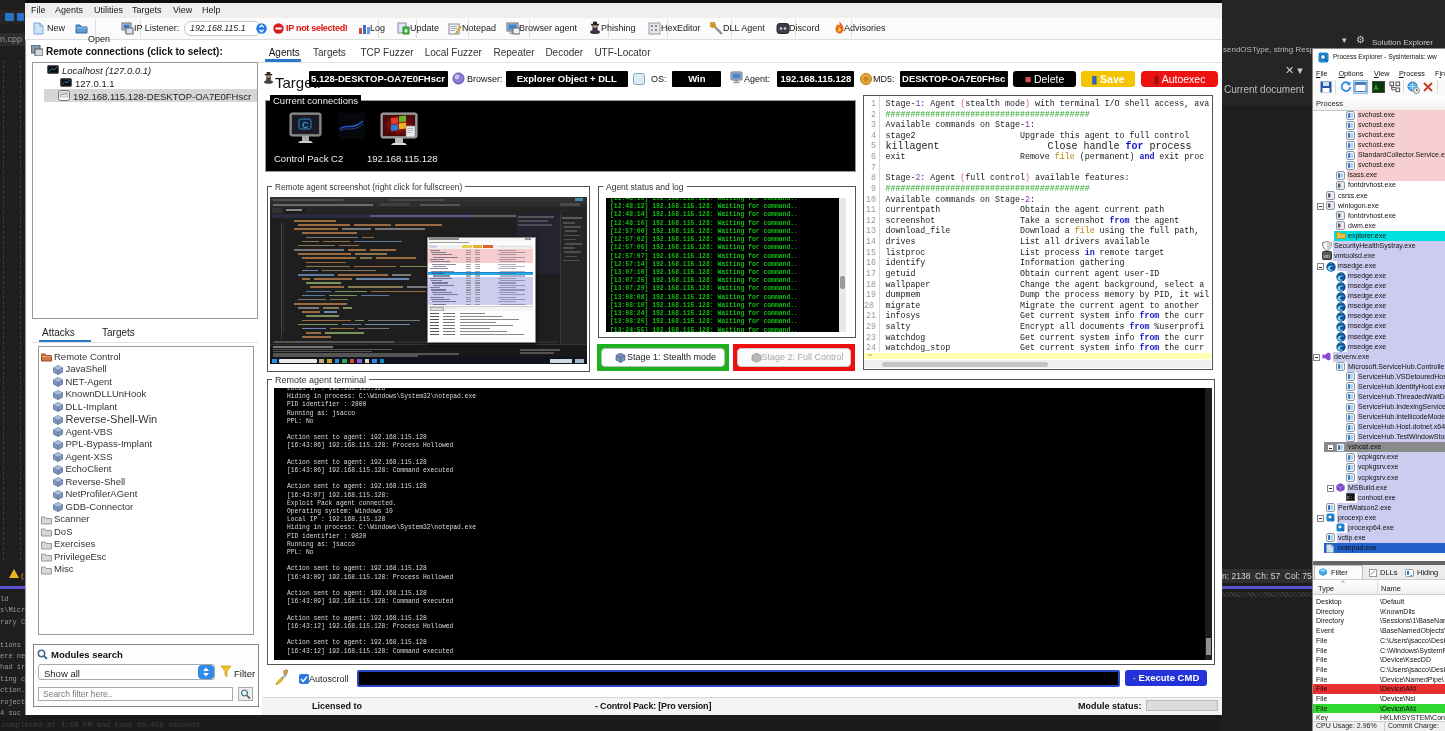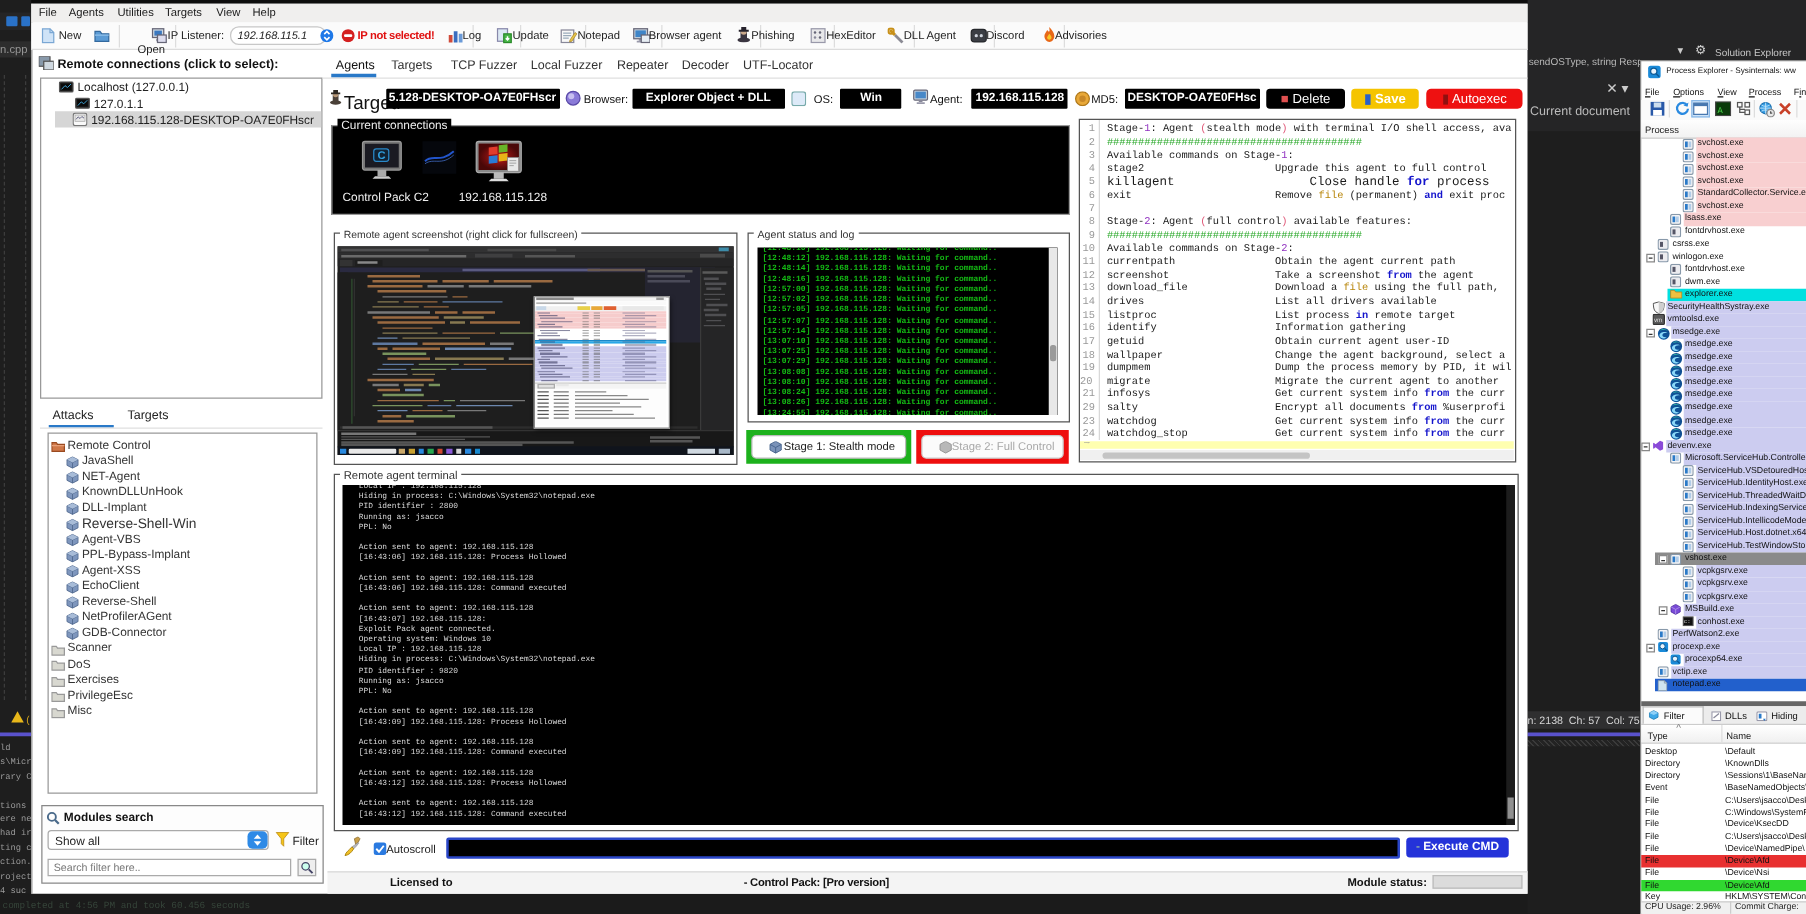--- a/index.html
+++ b/index.html
@@ -73,21 +73,21 @@
       </svg>
     </span>
     <span class="abs" style="left:22px;top:5px;">New</span>
     <div class="abs" style="left:70px;top:2px;width:1px;height:18px;background:#ddd;"></div>
     <span class="abs" style="left:50px;top:5px;">
       <svg width="13" height="11">
         <path d="M1 2 L5 2 L6.5 4 L12 4 L12 10 L1 10 Z" fill="#5b9bd5" stroke="#33699e"></path>
         <path d="M1 5 L12 5" stroke="#8fc0ea"></path>
       </svg>
     </span>
-    <span class="abs" style="left:63px;top:16px;margin-left:22px;">Open</span>
+    <span class="abs" style="left:63px;top:16px;">Open</span>
     <div class="abs" style="left:115px;top:2px;width:1px;height:18px;background:#ddd;"></div>
     <span class="abs" style="left:96px;top:4px;">
       <svg width="13" height="13">
         <rect x="1" y="1" width="9" height="7" fill="#cfd8e0" stroke="#667"></rect>
         <rect x="2.5" y="2.5" width="6" height="4" fill="#3a78c0"></rect>
         <rect x="4" y="9" width="3" height="2" fill="#889"></rect>
         <rect x="5" y="6" width="7" height="6" fill="#dde" stroke="#667"></rect>
       </svg>
     </span>
     <span class="abs" style="left:109px;top:5px;">IP Listener:</span>
@@ -204,21 +204,21 @@
 <div class="abs" style="left:46px;top:46px;font-size:10px;font-weight:bold;color:#111;">Remote connections (click to select):</div>
 <div class="abs" style="left:32px;top:62px;width:226px;height:257px;background:#fff;border:1px solid #999;box-sizing:border-box;"></div>
 <div id="connlist">
     <div class="abs" style="left:47px;top:65px;">
       <svg width="12" height="10">
         <rect x="0.5" y="0.5" width="11" height="8" rx="1" fill="#222" stroke="#555"></rect>
         <rect x="1.8" y="1.8" width="8.4" height="5.4" fill="#0a0a0a"></rect>
         <path d="M2.2 6.5 L5 3.5 L7 5 L9.8 2.2" stroke="#3fa0d0" stroke-width="0.8" fill="none"></path>
       </svg>
     </div>
-    <div class="abs" style="left:62px;top:65px;font-size:9.5px;color:#222;">Localhost (127.0.0.1)</div>
+    <div class="abs" style="left:62px;top:65px;font-size:9.5px;color:#222;font-style:italic;">Localhost (127.0.0.1)</div>
     <div class="abs" style="left:60px;top:78px;">
       <svg width="12" height="10">
         <rect x="0.5" y="0.5" width="11" height="8" rx="1" fill="#222" stroke="#555"></rect>
         <rect x="1.8" y="1.8" width="8.4" height="5.4" fill="#0a0a0a"></rect>
         <path d="M2.2 6.5 L5 3.5 L7 5 L9.8 2.2" stroke="#3fa0d0" stroke-width="0.8" fill="none"></path>
       </svg>
     </div>
     <div class="abs" style="left:75px;top:78px;font-size:9.5px;color:#222;">127.0.1.1</div>
     <div class="abs" style="left:44px;top:89px;width:213px;height:13px;background:#d6d6d6;"></div>
     <div class="abs" style="left:58px;top:90px;width:12px;height:11px;">

